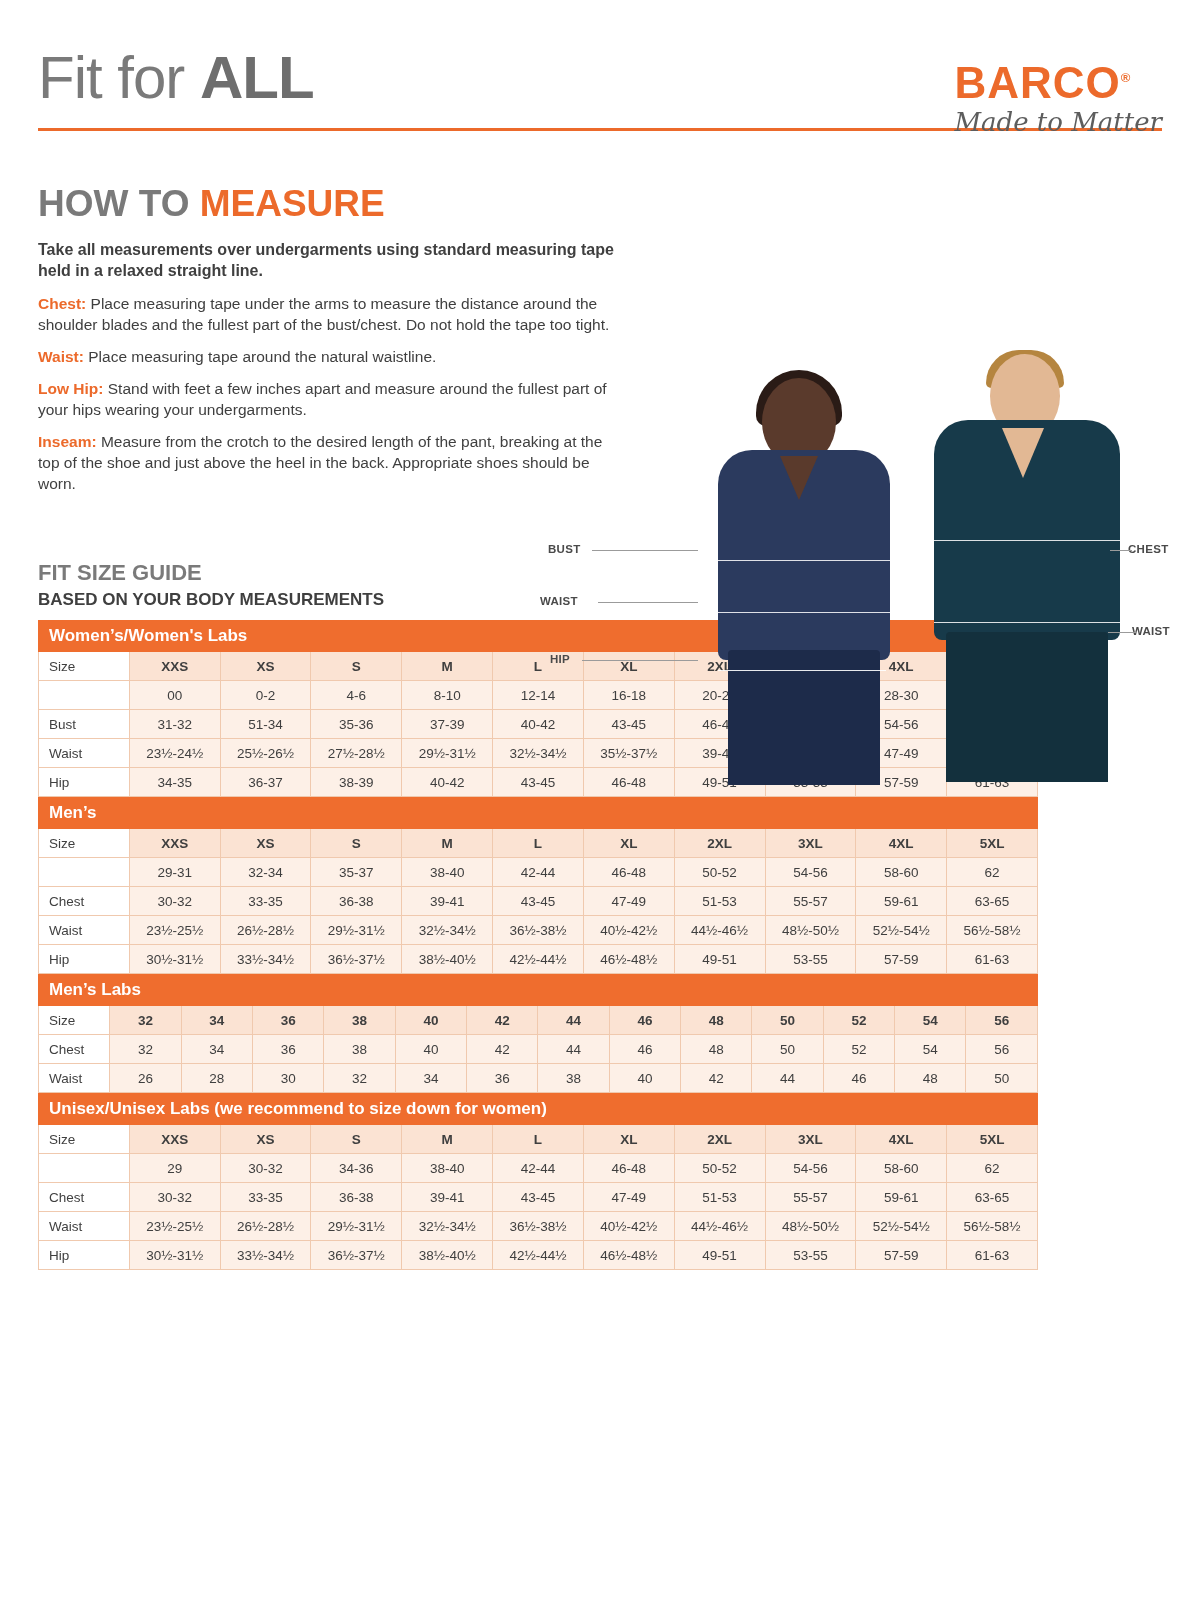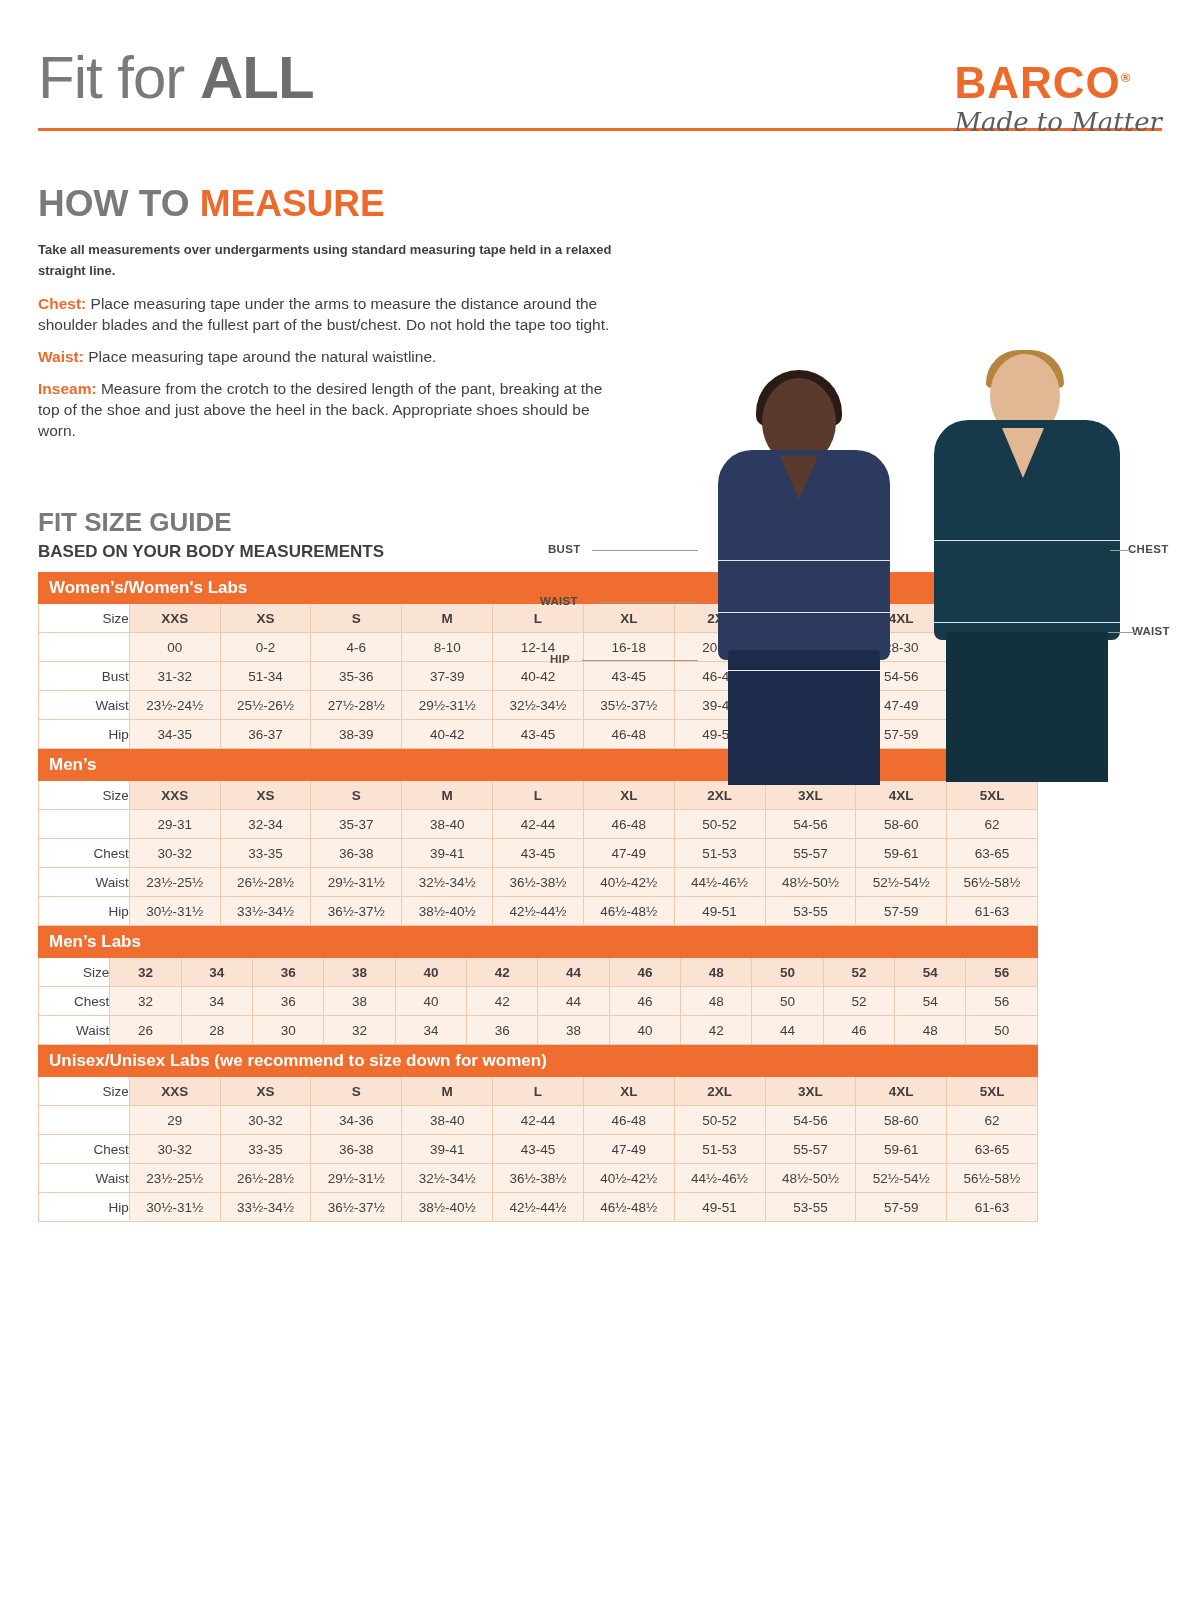--- a/index.html
+++ b/index.html
@@ -79,21 +79,21 @@
     margin: 52px 0 14px 0;
     letter-spacing: 0px;
   }
   .section-title .accent {
     color: #ec6a2b;
   }
   .measure-col {
     width: 580px;
   }
   .intro {
-    font-size: 13px;
+    font-size: 16px;
     font-weight: 700;
     color: #3f3f3f;
     line-height: 21px;
     margin-bottom: 12px;
   }
   .m-item {
     font-size: 15.5px;
     color: #3f3f3f;
     line-height: 21px;
     margin-bottom: 11px;
@@ -157,21 +157,21 @@
     letter-spacing: 0.3px;
   }
   .meas-tick {
     position: absolute;
     height: 1px;
     background: #9b9b9b;
   }
 
   
   .guide-title {
-    font-size: 26px;
+    font-size: 22px;
     font-weight: 700;
     color: #7a7a7a;
     margin: 0 0 4px 0;
   }
   .guide-sub {
     font-size: 17px;
     font-weight: 700;
     color: #3f3f3f;
     margin-bottom: 10px;
   }
@@ -183,21 +183,21 @@
   table.size td, table.size th {
     border: 1px solid #f0c9ae;
     font-size: 13.5px;
     color: #3f3f3f;
     text-align: center;
     height: 28px;
     font-weight: 400;
     padding: 0;
   }
   table.size td.rowlab {
-    text-align: right;
+    text-align: left;
     padding-left: 10px;
     width: 98px;
   }
   tr.band td {
     background: #ef6d2e;
     color: #ffffff;
     font-size: 17px;
     font-weight: 700;
     text-align: left;
     padding-left: 10px;
@@ -239,20 +239,23 @@
     <div class="section-title">
       <span>HOW TO </span><span class="accent">MEASURE</span>
     </div>
     <div class="intro">Take all measurements over undergarments using standard measuring tape held in a relaxed straight line.</div>
 
     <div class="m-item">
       <span class="lbl">Chest:</span><span> Place measuring tape under the arms to measure the distance around the shoulder blades and the fullest part of the bust/chest. Do not hold the tape too tight.</span>
     </div>
     <div class="m-item">
       <span class="lbl">Waist:</span><span> Place measuring tape around the natural waistline.</span>
+    </div>
+    <div class="m-item">
+      <span class="lbl">Low Hip:</span><span> Stand with feet a few inches apart and measure around the fullest part of your hips wearing your undergarments.</span>
     </div>
     <div class="m-item">
       <span class="lbl">Inseam:</span><span> Measure from the crotch to the desired length of the pant, breaking at the top of the shoe and just above the heel in the back. Appropriate shoes should be worn.</span>
     </div>
   </div>
 
   <div class="models">
 
     <div class="model woman">
       <div class="hair"></div>

